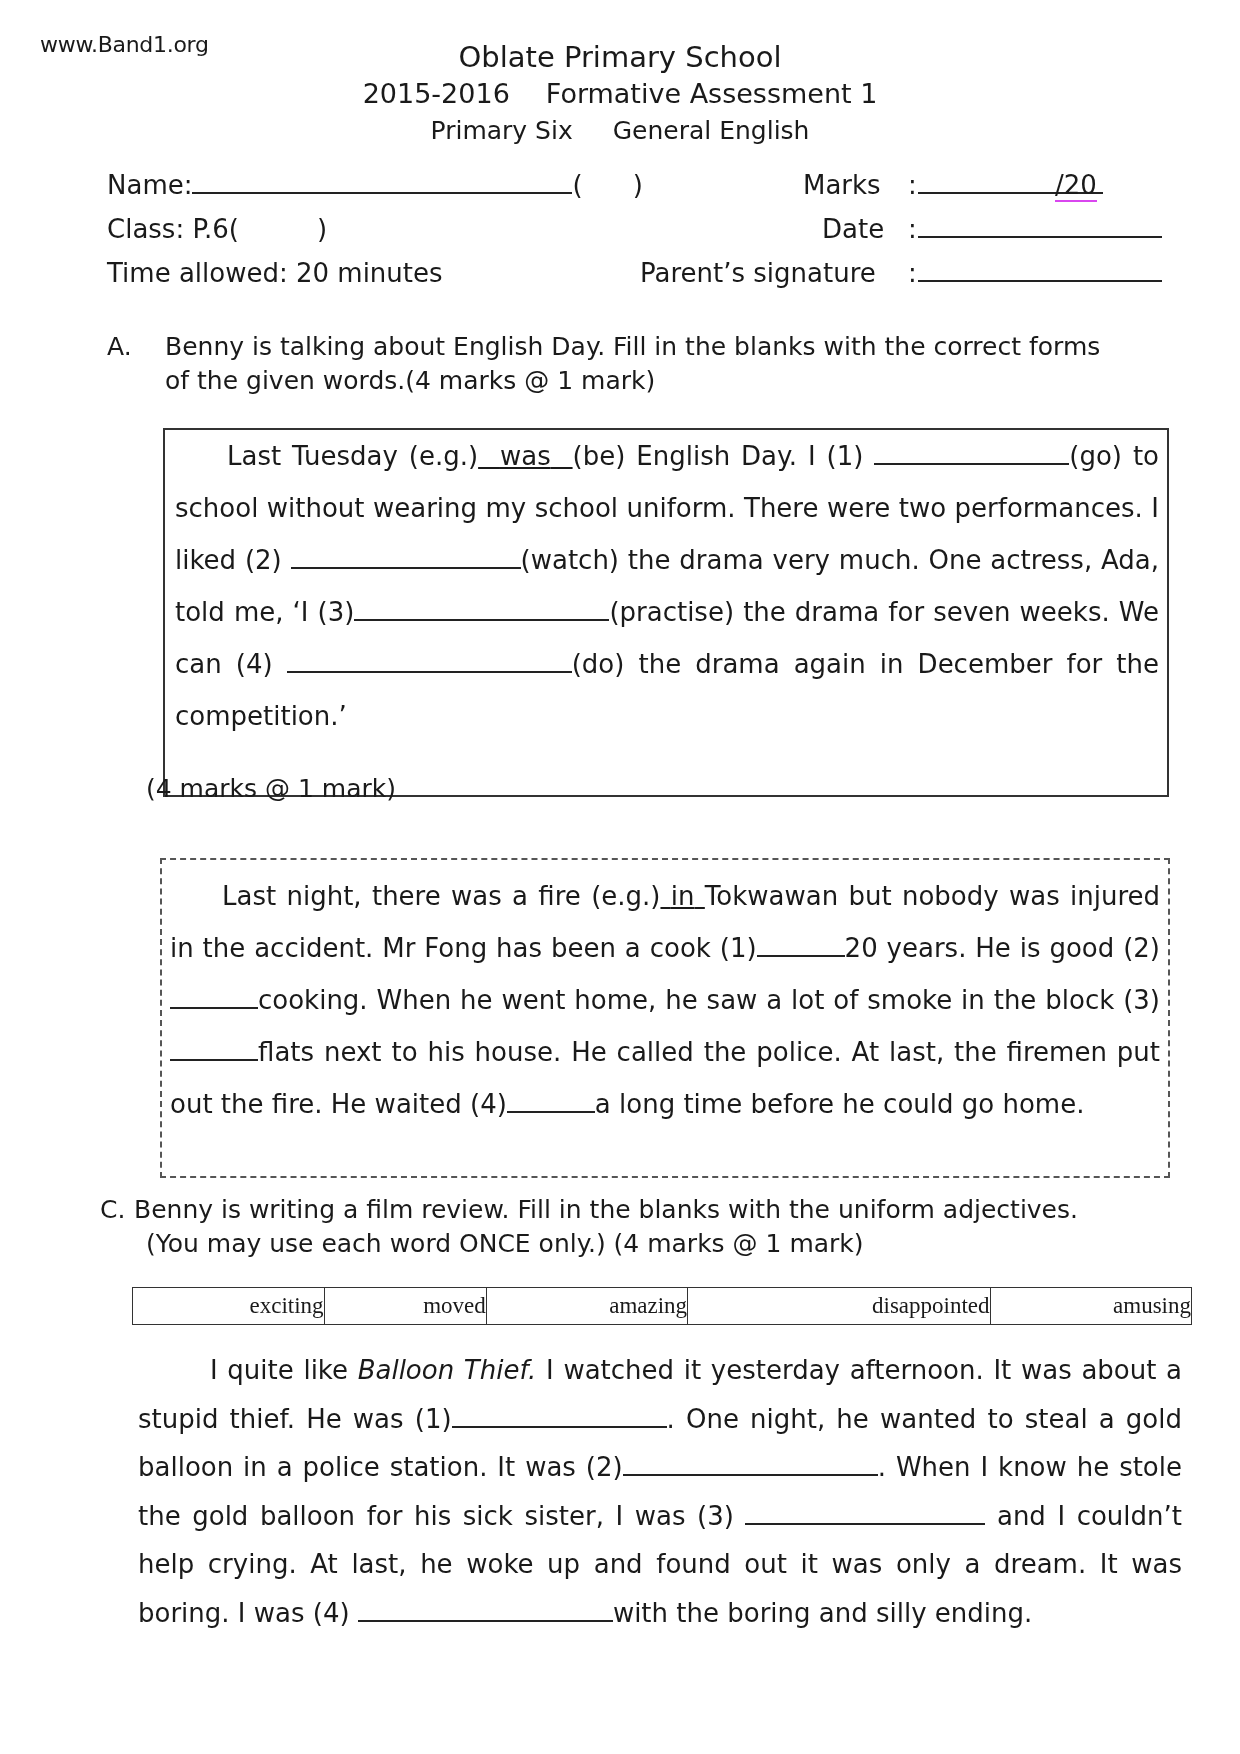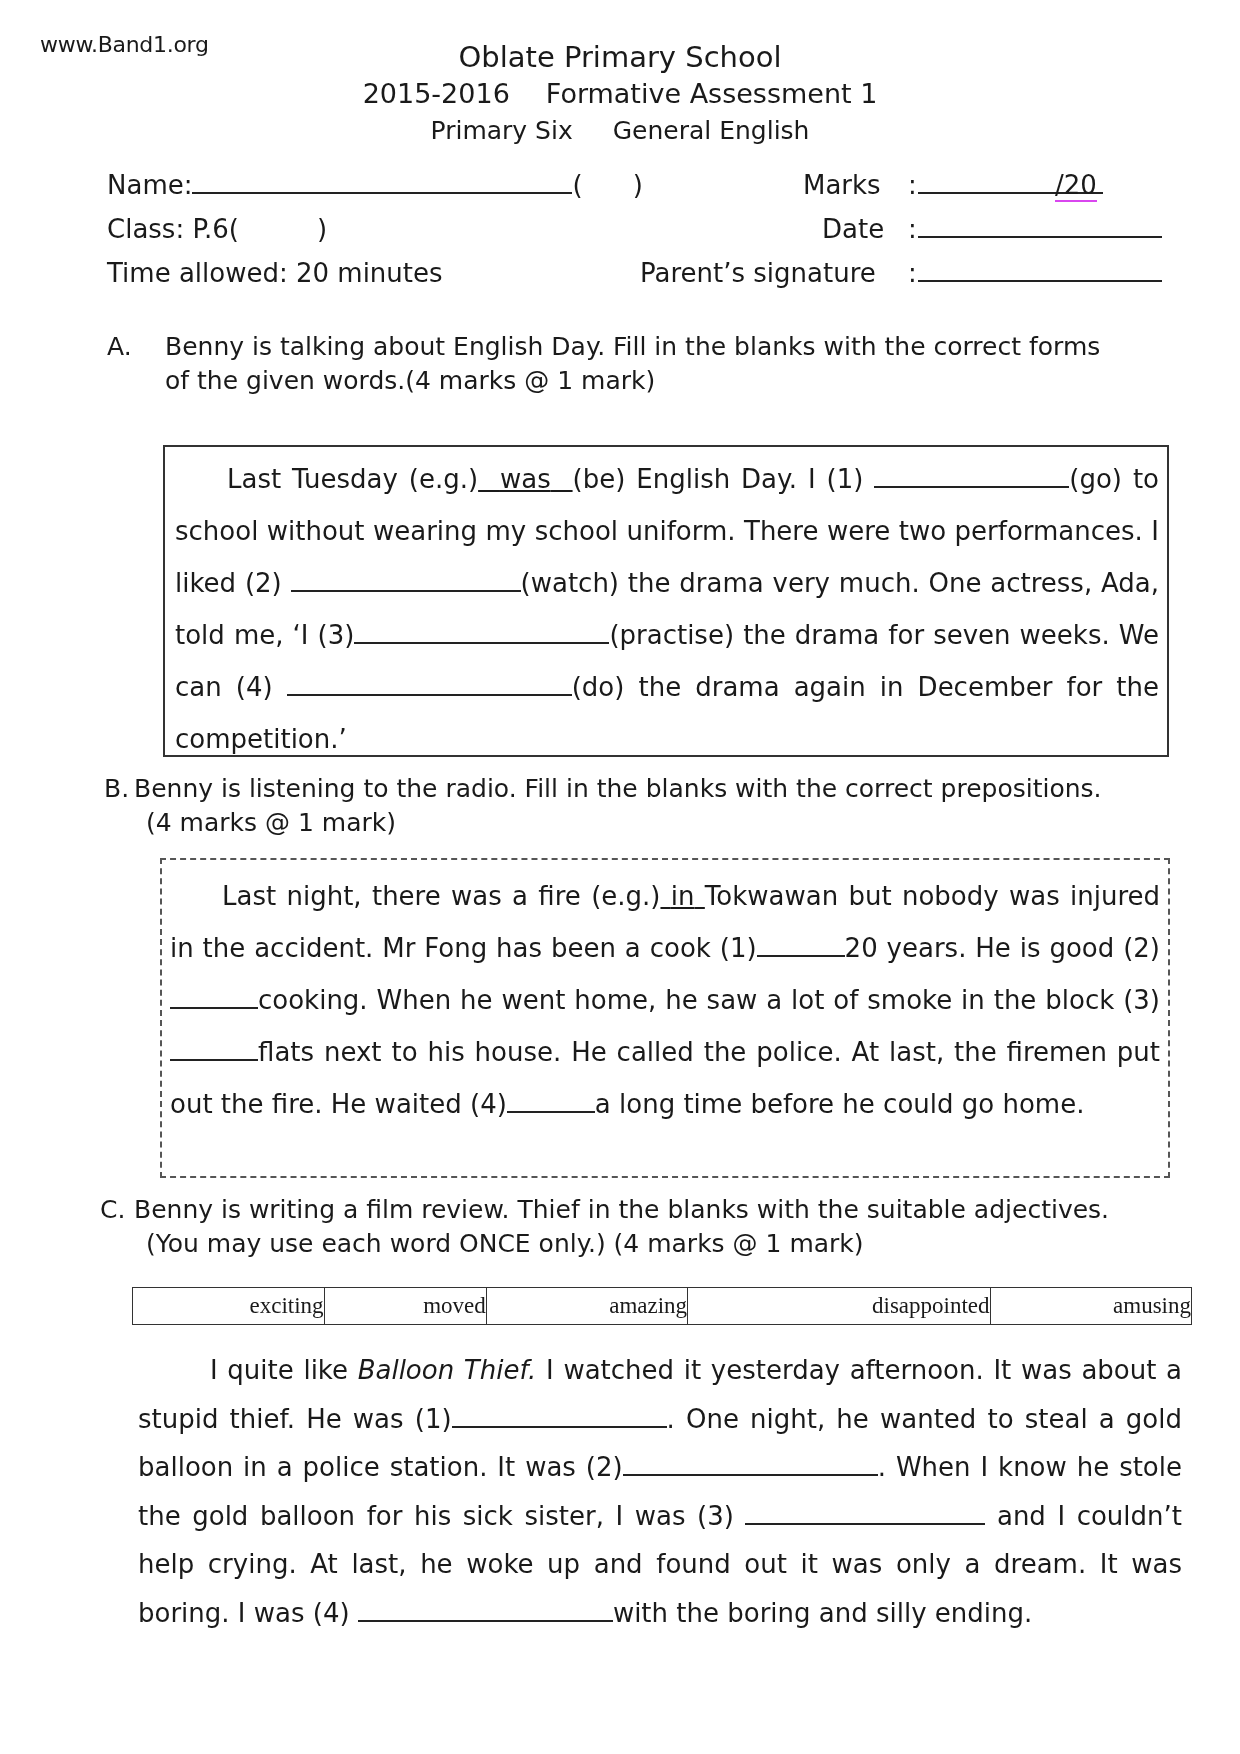--- a/index.html
+++ b/index.html
@@ -14,21 +14,21 @@
   .t3 span + span { margin-left:40px; }
   .t2 span + span { margin-left:36px; }
 
   .field { font-size:26px; white-space:nowrap; }
   .uline { display:inline-block; border-bottom:2px solid #222; vertical-align:baseline; height:22px; }
   .paren-gap { display:inline-block; width:50px; }
 
   .q-head { font-size:25px; line-height:34px; }
   .q-head .lbl { display:inline-block; }
 
-  .boxA { left:163px; top:428px; width:1006px; height:312px; border:2px solid #333; box-sizing:border-box; padding:6px 8px 0 10px;margin-top:17px; }
+  .boxA { left:163px; top:428px; width:1006px; height:369px; border:2px solid #333; box-sizing:border-box; padding:0 8px 0 10px; }
   .boxB { left:160px; top:858px; width:1010px; height:320px; border:2px dashed #555; box-sizing:border-box; padding:10px 8px 0 8px; }
   .para { font-size:26px; line-height:52px; text-align:justify; }
   .para .indent { display:inline-block; width:52px; }
   .blank { display:inline-block; border-bottom:2px solid #222; height:24px; vertical-align:baseline; }
   .ex { text-decoration:underline; }
 
   .wordtable { left:132px; top:1287px; width:1060px; height:38px; border-collapse:collapse; font-family:"Liberation Serif", serif; font-size:23px; }
   .wordtable td { border:1.5px solid #333; text-align:right; padding:0; }
 
   .paraC { left:138px; top:1346px; width:1044px; font-size:26px; line-height:48.5px; text-align:justify; }
@@ -78,32 +78,31 @@
 <div class="abs boxA">
   <div class="para">
     <span class="indent"></span><span>Last Tuesday (e.g.)</span><span class="ex">&nbsp;&nbsp;<span>was</span>&nbsp;&nbsp;</span><span>(be) English Day. I (1)</span>
     <span class="blank" style="width:195px;"></span><span>(go) to school without wearing my school uniform. There were two performances. I liked (2)</span>
     <span class="blank" style="width:230px;"></span><span>(watch) the drama very much. One actress, Ada, told me, ‘I (3)</span><span class="blank" style="width:255px;"></span><span>(practise) the drama for seven weeks. We can (4)</span>
     <span class="blank" style="width:285px;"></span><span>(do) the drama again in December for the competition.’</span>
   </div>
 </div>
 
 <div class="abs q-head" style="left:104px; top:772px; width:1100px;">
-  <div><span class="lbl" style="width:30px;">B.</span><span>Benny is listening to the radio. Fill in the blanks with the correct prepositions.</span></div>
   <div style="padding-left:42px;">(4 marks @ 1 mark)</div>
 </div>
 <div class="abs boxB">
   <div class="para">
     <span class="indent"></span><span>Last night, there was a fire (e.g.)</span><span class="ex">&nbsp;<span>in</span>&nbsp;</span><span>Tokwawan but nobody was injured in the accident. Mr Fong has been a cook (1)</span><span class="blank" style="width:88px;"></span><span>20 years. He is good (2)</span>
     <span class="blank" style="width:88px;"></span><span>cooking. When he went home, he saw a lot of smoke in the block (3)</span><span class="blank" style="width:88px;"></span><span>flats next to his house. He called the police. At last, the firemen put out the fire. He waited (4)</span><span class="blank" style="width:88px;"></span><span>a long time before he could go home.</span>
   </div>
 </div>
 
 <div class="abs q-head" style="left:100px; top:1193px; width:1100px;">
-  <div><span class="lbl" style="width:34px;">C.</span><span>Benny is writing a film review. Thief in the blanks with the suitable adjectives.</span></div>
+  <div><span class="lbl" style="width:34px;">C.</span><span>Benny is writing a film review. Fill in the blanks with the uniform adjectives.</span></div>
   <div style="padding-left:46px;">(You may use each word ONCE only.) (4 marks @ 1 mark)</div>
 </div>
 <table class="abs wordtable">
   <tbody>
       <tr>
     <td>exciting</td>
     <td>moved</td>
     <td>amazing</td>
     <td>disappointed</td>
     <td>amusing</td>

